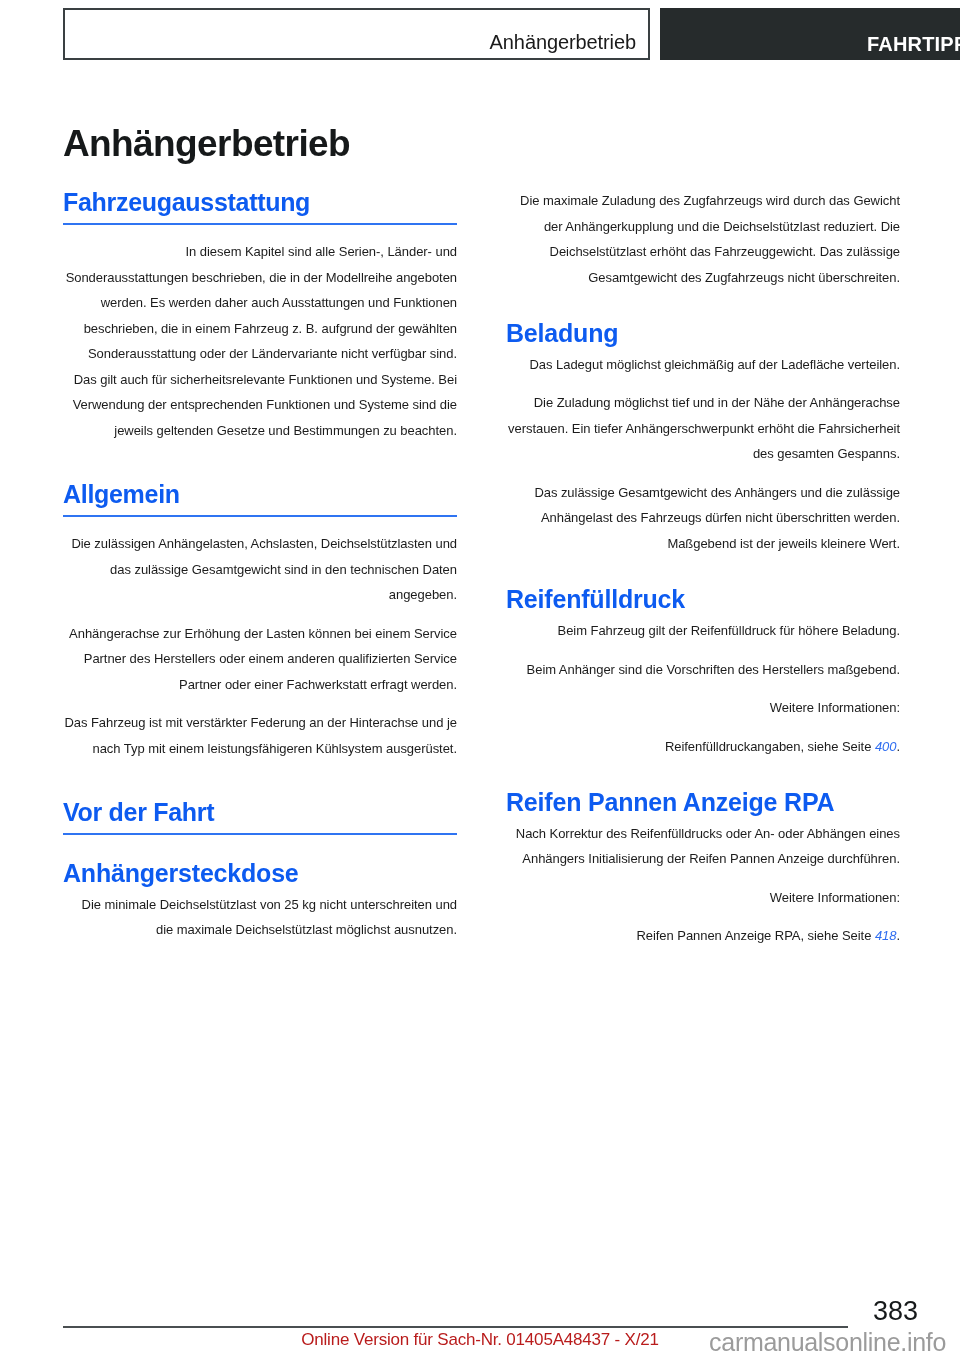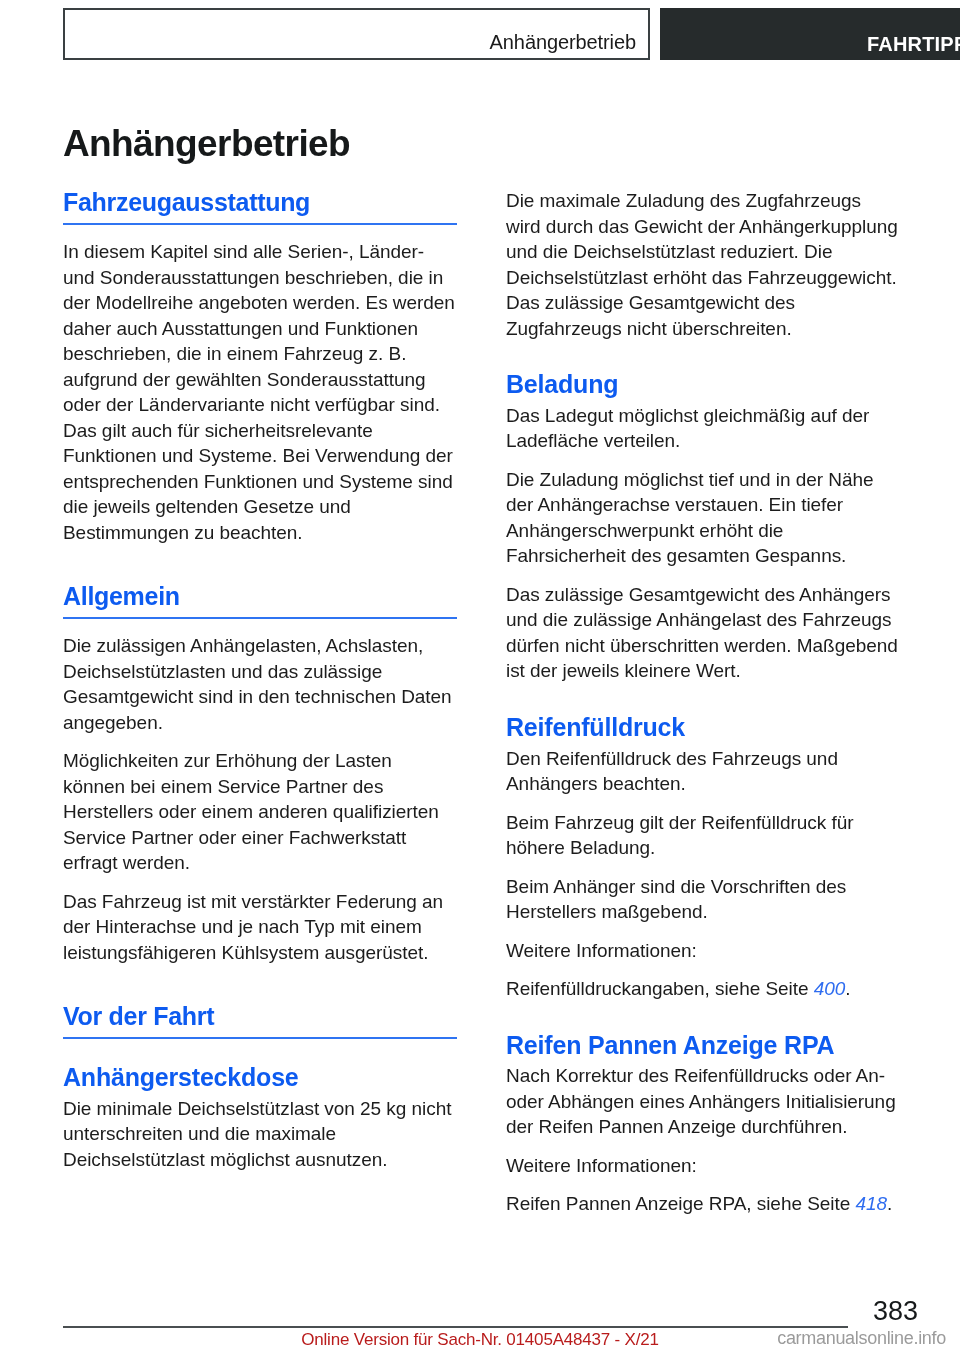--- a/index.html
+++ b/index.html
@@ -108,25 +108,26 @@
     color: #0d5bf0;
     margin: 0 0 4px 0;
     letter-spacing: -0.2px;
     line-height: 1.15;
   }
   .spacer-lg { height: 24px; }
   .spacer-sm { height: 16px; }
   .spacer-xs { height: 10px; }
 
   p.body {
-    font-size: 19px;
+    font-size: 13px;
     line-height: 25.5px;
     margin: 0 0 13px 0;
     color: #1c1c1c;
     letter-spacing: -0.05px;
+    text-align: right;
   }
   p.body:last-child { margin-bottom: 0; }
   .xref {
     color: #2f6df0;
     font-style: italic;
   }
 
   
   .footer-rule {
     position: absolute;
@@ -151,21 +152,21 @@
     top: 1330px;
     text-align: center;
     font-size: 17px;
     color: #b91c1c;
     letter-spacing: -0.2px;
   }
   .watermark {
     position: absolute;
     right: 14px;
     top: 1328px;
-    font-size: 18px;
+    font-size: 25px;
     color: #9b9b9b;
     letter-spacing: -0.3px;
     white-space: nowrap;
   }
 </style>
 </head>
 <body>
 
 <div class="header">
   <div class="header-box">
@@ -184,21 +185,21 @@
 
     <h2 class="section">Fahrzeugausstattung</h2>
     <div class="rule"></div>
     <p class="body">In diesem Kapitel sind alle Serien-, Länder- und Sonderausstattungen beschrieben, die in der Modellreihe angeboten werden. Es werden daher auch Ausstattungen und Funktionen beschrieben, die in einem Fahrzeug z. B. aufgrund der gewählten Sonderausstattung oder der Ländervariante nicht verfügbar sind. Das gilt auch für sicherheitsrelevante Funktionen und Systeme. Bei Verwendung der entsprechenden Funktionen und Systeme sind die jeweils geltenden Gesetze und Bestimmungen zu beachten.</p>
 
     <div class="spacer-lg"></div>
 
     <h2 class="section">Allgemein</h2>
     <div class="rule"></div>
     <p class="body">Die zulässigen Anhängelasten, Achslasten, Deichselstützlasten und das zulässige Gesamtgewicht sind in den technischen Daten angegeben.</p>
-    <p class="body">Möglichkeiten zur Erhöhung der Lasten können bei einem Service Partner des Herstellers oder einem anderen qualifizierten Service Partner oder einer Fachwerkstatt erfragt werden.</p>
+    <p class="body">Anhängerachse zur Erhöhung der Lasten können bei einem Service Partner des Herstellers oder einem anderen qualifizierten Service Partner oder einer Fachwerkstatt erfragt werden.</p>
     <p class="body">Das Fahrzeug ist mit verstärkter Federung an der Hinterachse und je nach Typ mit einem leistungsfähigeren Kühlsystem ausgerüstet.</p>
 
     <div class="spacer-lg"></div>
 
     <h2 class="section">Vor der Fahrt</h2>
     <div class="rule"></div>
 
     <div class="spacer-xs"></div>
     <h3 class="subsection">Anhängersteckdose</h3>
     <p class="body">Die minimale Deichselstützlast von 25 kg nicht unterschreiten und die maximale Deichselstützlast möglichst ausnutzen.</p>
@@ -211,21 +212,20 @@
     <div class="spacer-sm"></div>
 
     <h3 class="subsection">Beladung</h3>
     <p class="body">Das Ladegut möglichst gleichmäßig auf der Ladefläche verteilen.</p>
     <p class="body">Die Zuladung möglichst tief und in der Nähe der Anhängerachse verstauen. Ein tiefer Anhängerschwerpunkt erhöht die Fahrsicherheit des gesamten Gespanns.</p>
     <p class="body">Das zulässige Gesamtgewicht des Anhängers und die zulässige Anhängelast des Fahrzeugs dürfen nicht überschritten werden. Maßgebend ist der jeweils kleinere Wert.</p>
 
     <div class="spacer-sm"></div>
 
     <h3 class="subsection">Reifenfülldruck</h3>
-    <p class="body">Den Reifenfülldruck des Fahrzeugs und Anhängers beachten.</p>
     <p class="body">Beim Fahrzeug gilt der Reifenfülldruck für höhere Beladung.</p>
     <p class="body">Beim Anhänger sind die Vorschriften des Herstellers maßgebend.</p>
     <p class="body">Weitere Informationen:</p>
     <p class="body"><span>Reifenfülldruckangaben, siehe Seite </span><span class="xref">400</span><span>.</span></p>
 
     <div class="spacer-sm"></div>
 
     <h3 class="subsection">Reifen Pannen Anzeige RPA</h3>
     <p class="body">Nach Korrektur des Reifenfülldrucks oder An- oder Abhängen eines Anhängers Initialisierung der Reifen Pannen Anzeige durchführen.</p>
     <p class="body">Weitere Informationen:</p>

